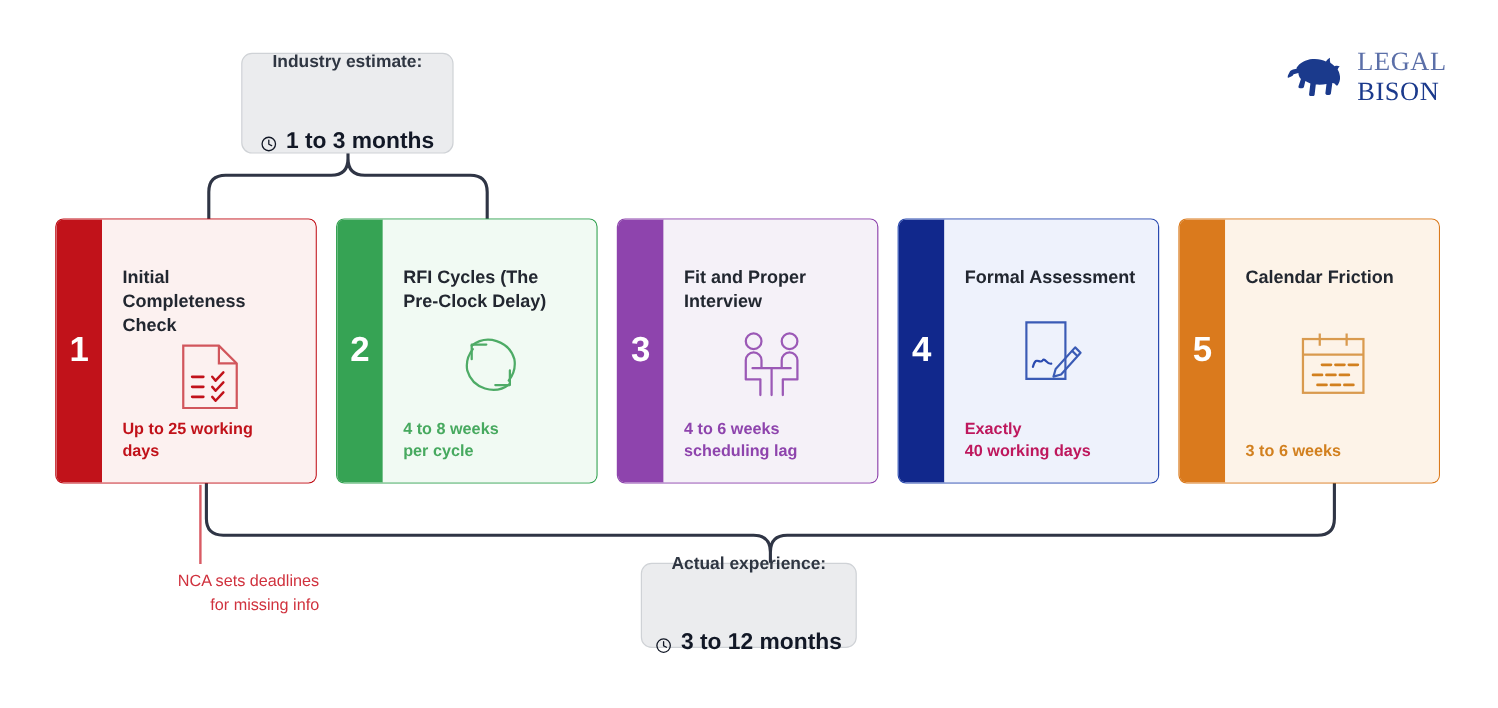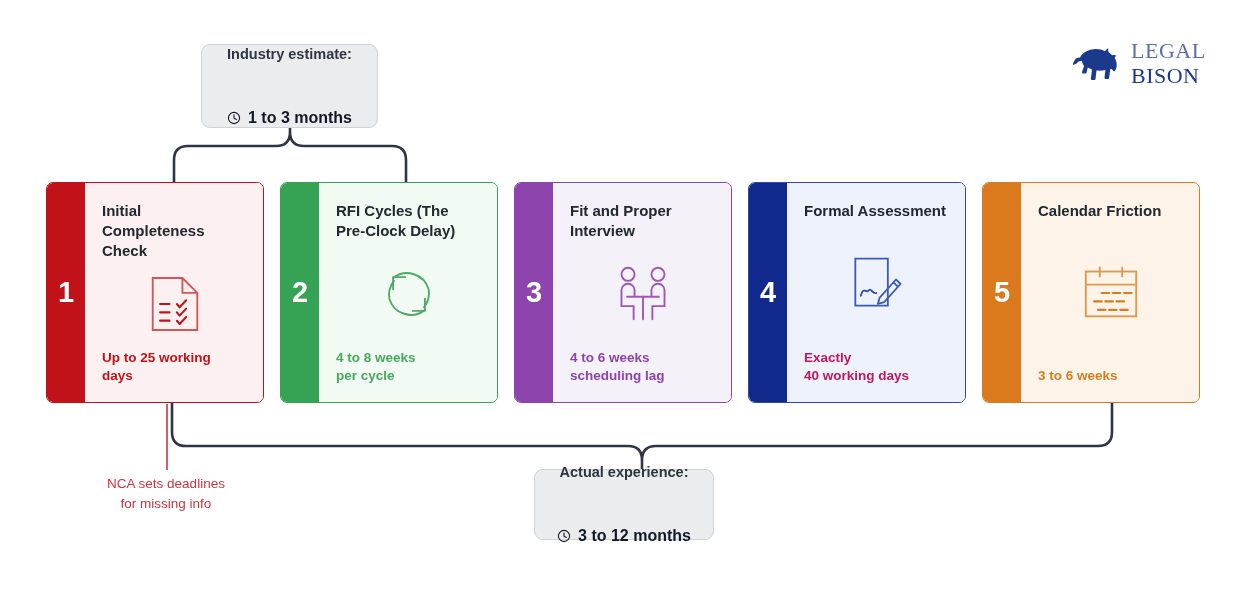--- a/index.html
+++ b/index.html
@@ -25,55 +25,55 @@
     position:absolute;
     background:#ebecee;
     border:1px solid #cfd2d6;
     border-radius:9px;
     box-sizing:border-box;
     display:flex;flex-direction:column;align-items:center;justify-content:center;
     gap:11px;
     z-index:4;
   }
   .badge .b-title{font-size:14.5px;font-weight:700;color:#2f3642;}
-  .badge .b-value{font-size:16px;font-weight:700;color:#121826;display:flex;align-items:center;gap:7px;margin-top:36px;}
+  .badge .b-value{font-size:19px;font-weight:700;color:#121826;display:flex;align-items:center;gap:7px;margin-top:36px;}
   .clock{display:inline-block;width:14px;height:14px;flex:0 0 auto;}
   #badge-top{left:201px;top:44px;width:177px;height:84px;}
   #badge-bottom{left:534px;top:469px;width:180px;height:71px;}
 
   
   .brace{position:absolute;z-index:1;pointer-events:none;}
   #brace-top{left:160px;top:120px;width:260px;height:66px;}
   #brace-bottom{left:162px;top:402px;width:960px;height:72px;}
 
   
   .ann-line{position:absolute;left:166px;top:404px;width:2px;height:66px;background:#d95b64;z-index:2;}
   .ann-text{
     position:absolute;left:66px;top:474px;width:200px;
-    text-align:center;color:#d0323e;font-size:13.5px;line-height:1.45;
+    text-align:right;color:#d0323e;font-size:13.5px;line-height:1.45;
     z-index:3;
   }
 
   
   .card{
     position:absolute;top:182px;height:221px;
     border-radius:7px;
     box-sizing:border-box;
     overflow:hidden;
     display:flex;
     z-index:3;
   }
   .card .bar{
     width:38px;flex:0 0 38px;
     display:flex;align-items:center;justify-content:center;
     color:#ffffff;font-size:29px;font-weight:700;
   }
   .card .body{
     flex:1 1 auto;position:relative;
-    padding:18px 16px 16px 17px;
+    padding:39px 16px 16px 17px;
     box-sizing:border-box;
     display:flex;flex-direction:column;
   }
   .card .c-title{font-size:15px;font-weight:700;color:#222730;line-height:1.33;}
   .card .c-icon{flex:1 1 auto;display:flex;align-items:center;justify-content:center;padding-bottom:2px;}
   .card .c-dur{font-size:13.5px;font-weight:700;line-height:1.38;}
 
   #card-1{left:46px;width:218px;}
   #card-2{left:280px;width:218px;}
   #card-3{left:514px;width:218px;}

